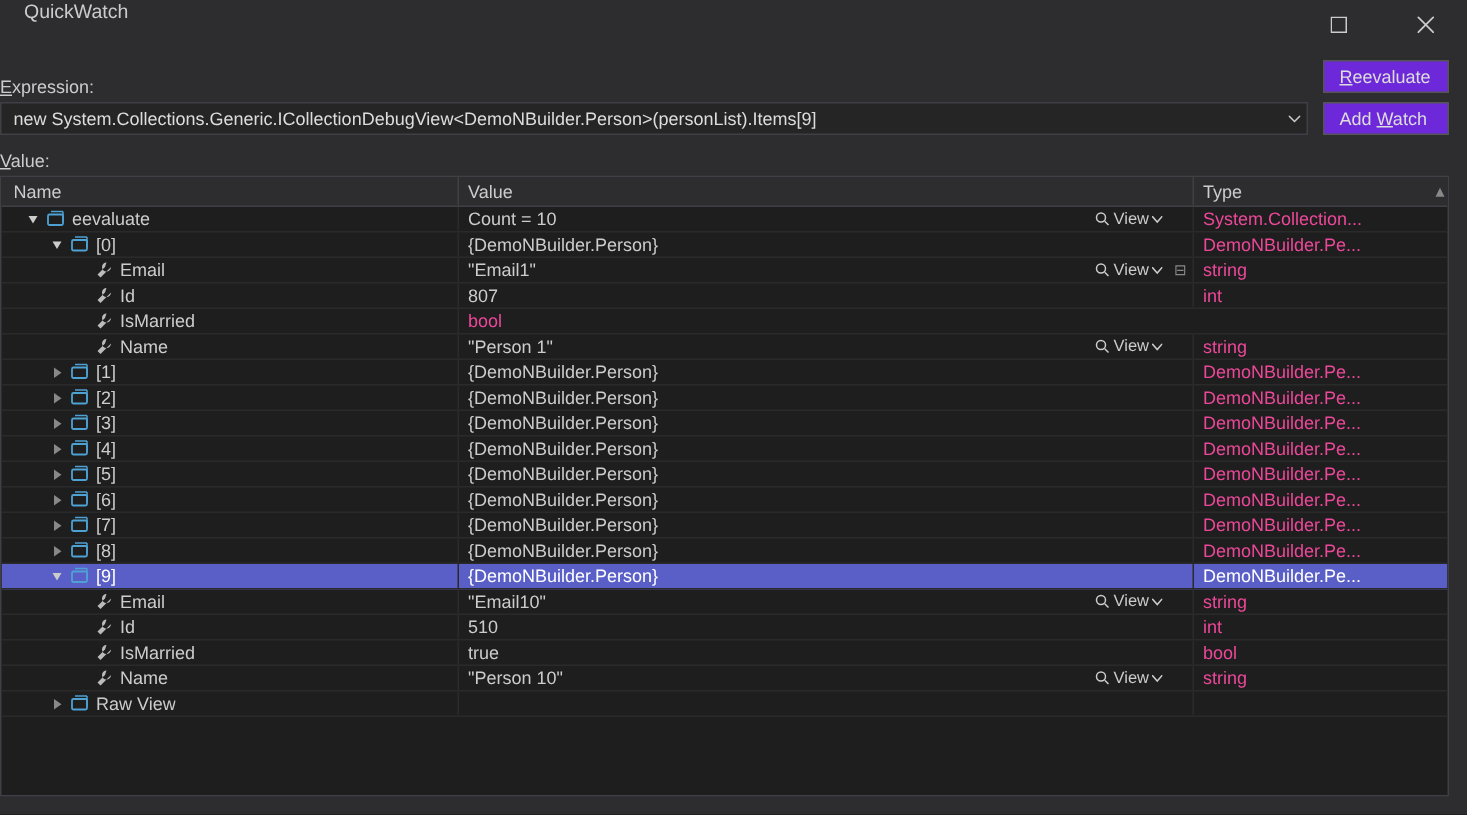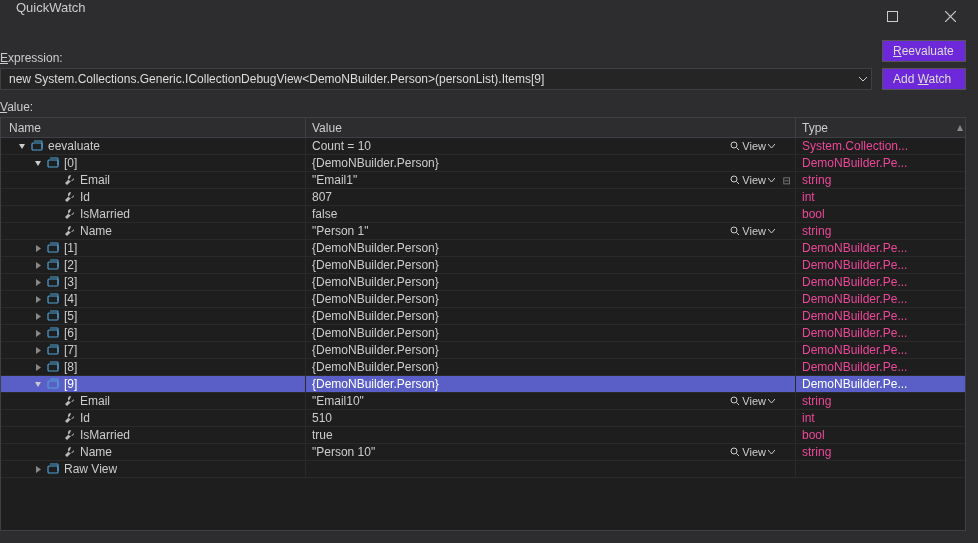--- a/index.html
+++ b/index.html
@@ -226,23 +226,20 @@
             <div class="c-name">
               <span class="indent" style="width:48px"></span>
               <span class="tw"></span>
               <span class="ico">
                 <svg width="14" height="14">
                   <path d="M9 2 a3 3 0 1 0 3 3 l-2 2 L5 12 L3 10 L8 5 Z" fill="#bbb"></path>
                 </svg>
               </span>
               <span class="name-text">IsMarried</span>
             </div>
-            <div class="c-value">
-              <span>false</span>
-            </div>
             <div class="c-type">
               <span>bool</span>
             </div>
           </div>
           <div class="grid-row">
             <div class="c-name">
               <span class="indent" style="width:48px"></span>
               <span class="tw"></span>
               <span class="ico">
                 <svg width="14" height="14">

